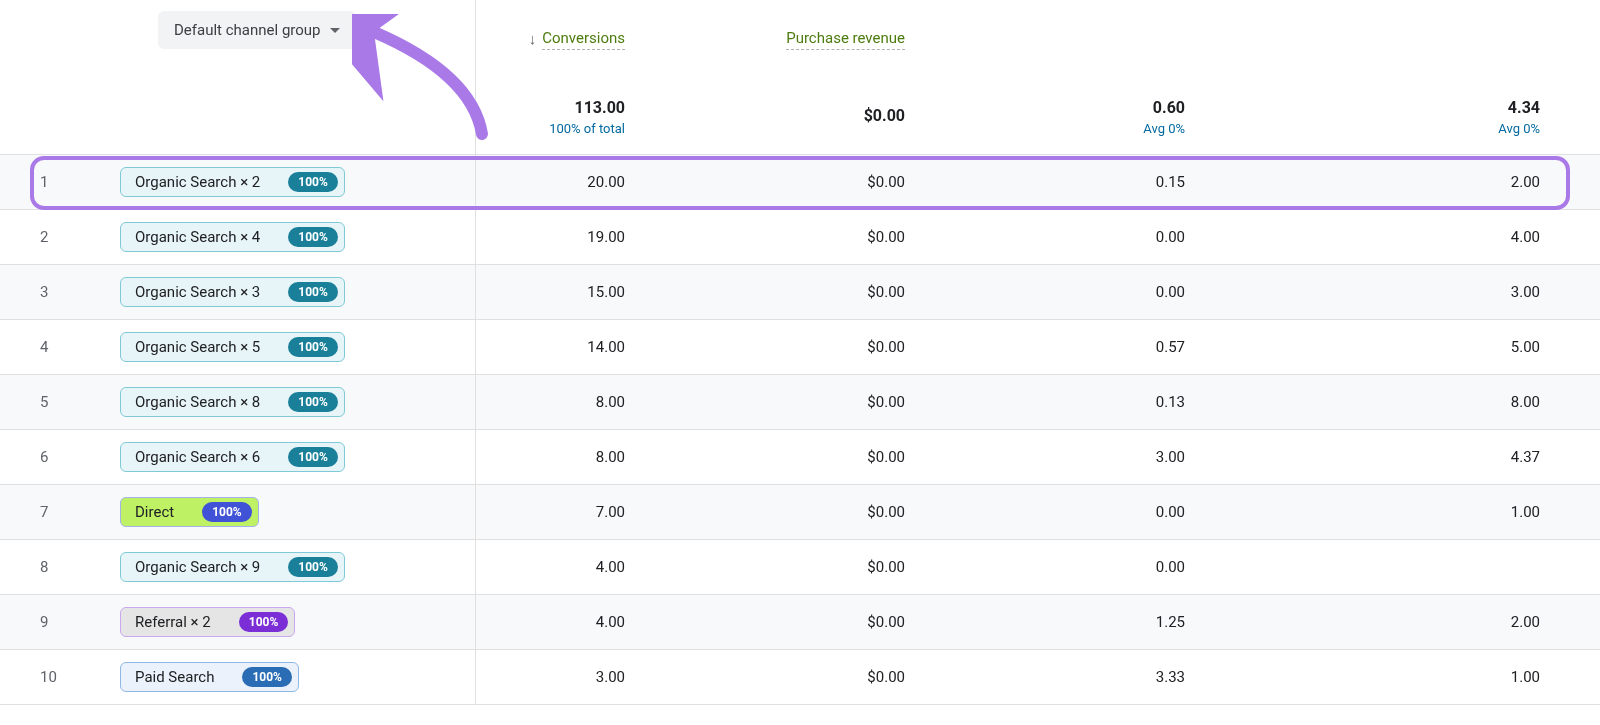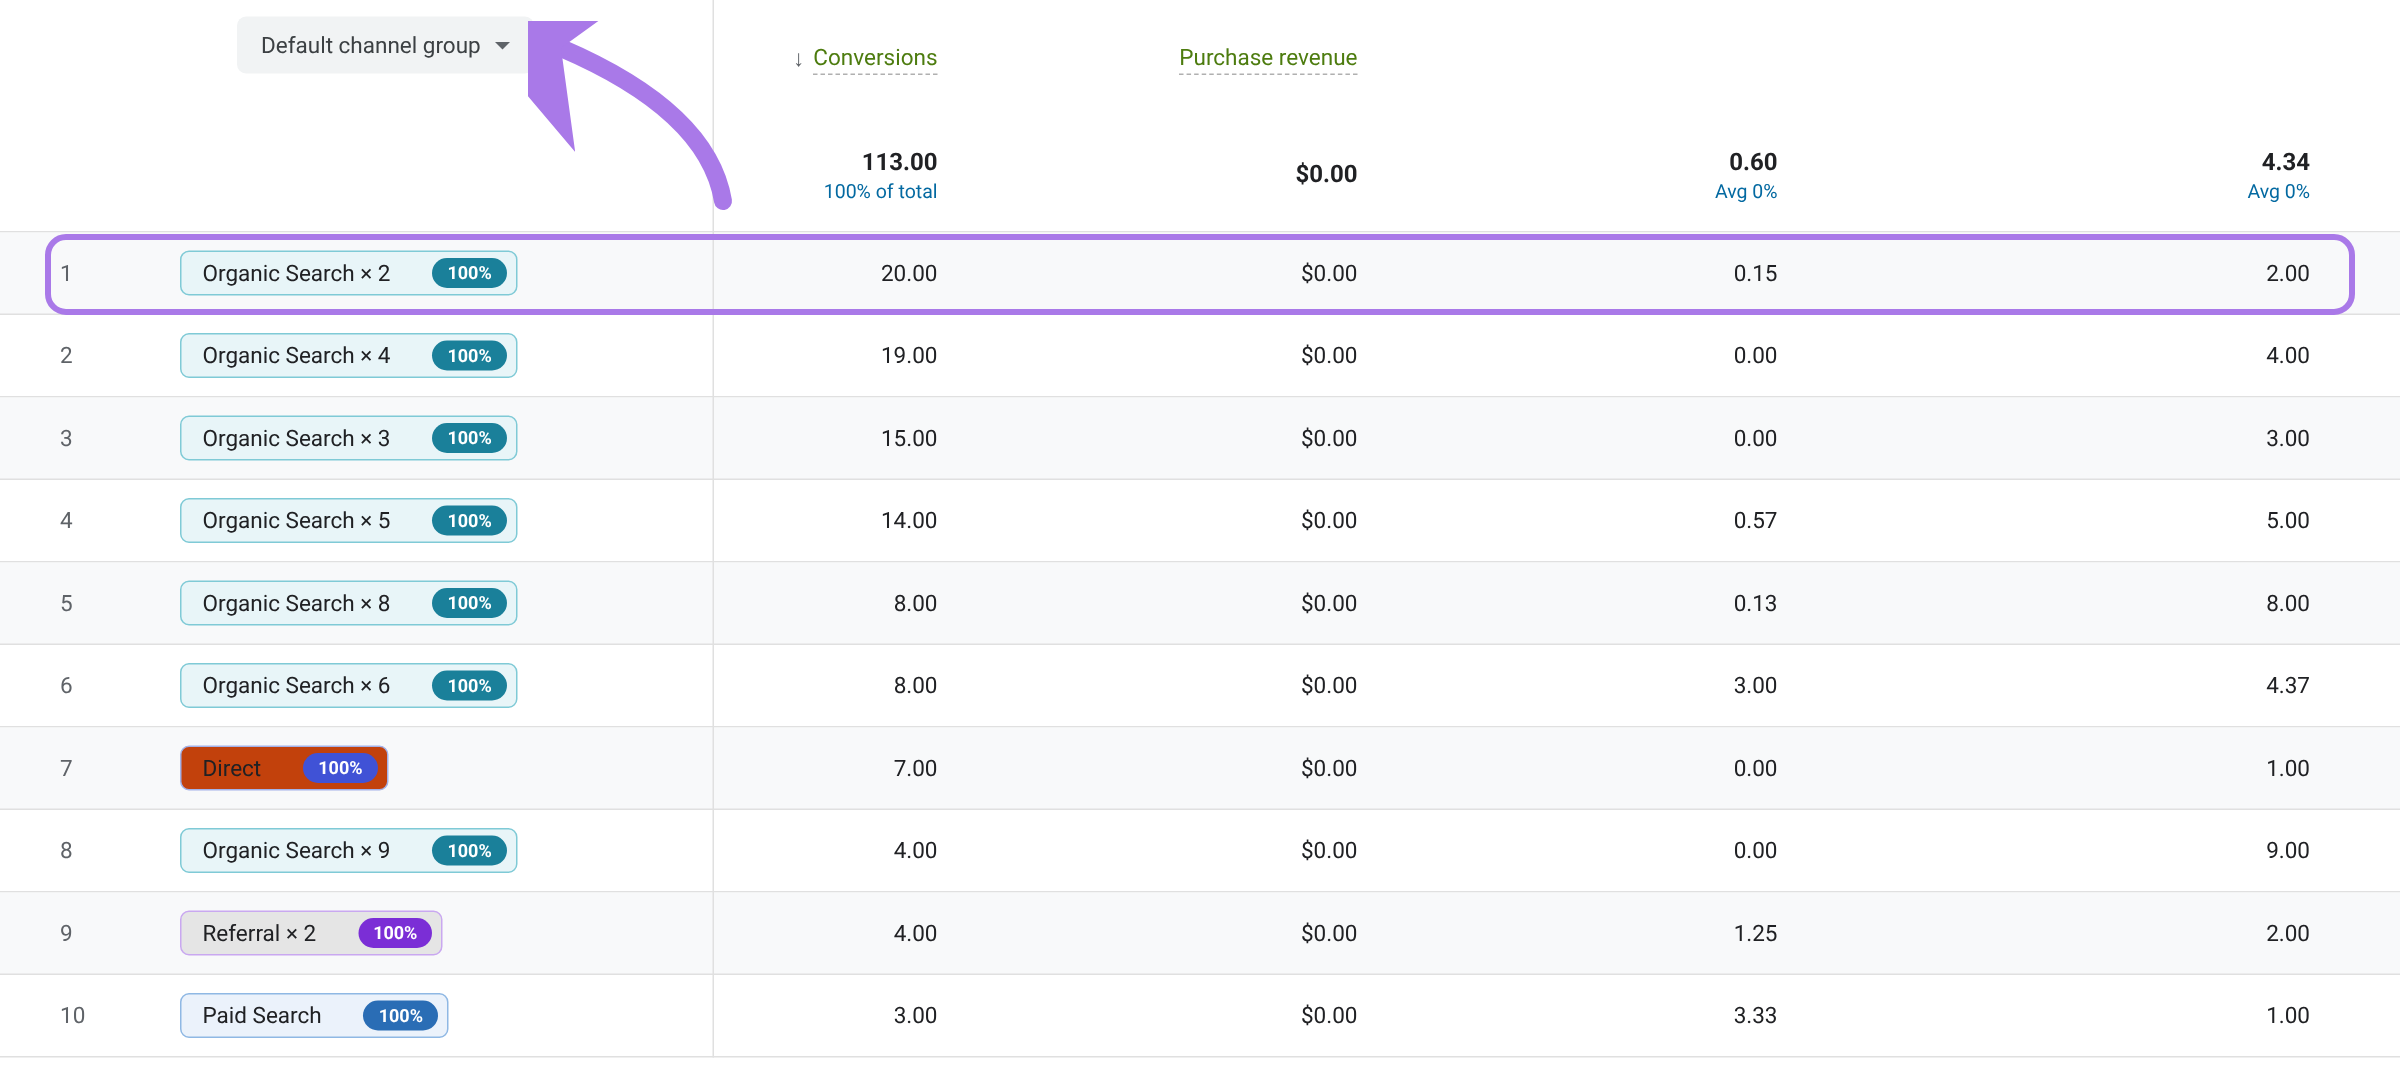--- a/index.html
+++ b/index.html
@@ -113,21 +113,21 @@
   }
   .pct {
     color: #fff;
     font-weight: 700;
     font-size: 12px;
     padding: 3px 10px;
     border-radius: 12px;
   }
   .pill.teal { border: 1.5px solid #7fcad6; background: #e8f5f8; color: #202124; }
   .pill.teal .pct { background: #1a809a; }
-  .pill.indigo { border: 1.5px solid #a3b2e8; background: #c2410c; color: #202124; }
+  .pill.indigo { border: 1.5px solid #a3b2e8; background: #bef264; color: #202124; }
   .pill.indigo .pct { background: #4052d6; }
   .pill.purple { border: 1.5px solid #c9a8f0; background: #e5e5e5; color: #202124; }
   .pill.purple .pct { background: #7b2ed6; }
   .pill.blue { border: 1.5px solid #8fb8e4; background: #ebf2fb; color: #202124; }
   .pill.blue .pct { background: #2a6db5; }
 
   .highlight {
     position: absolute;
     border: 4px solid #a979e8;
     border-radius: 14px;
@@ -276,21 +276,20 @@
         <div class="dim-cell">
           <span class="idx">8</span>
           <div class="pill-holder"><span class="pill teal">
               <span>Organic Search × 9</span>
               <span class="pct">100%</span>
             </span></div>
         </div>
         <div class="metric">4.00</div>
         <div class="metric">$0.00</div>
         <div class="metric">0.00</div>
-        <div class="metric">9.00</div>
       </div>
       <div class="row stripe">
         <div class="dim-cell">
           <span class="idx">9</span>
           <div class="pill-holder"><span class="pill purple">
               <span>Referral × 2</span>
               <span class="pct">100%</span>
             </span></div>
         </div>
         <div class="metric">4.00</div>

